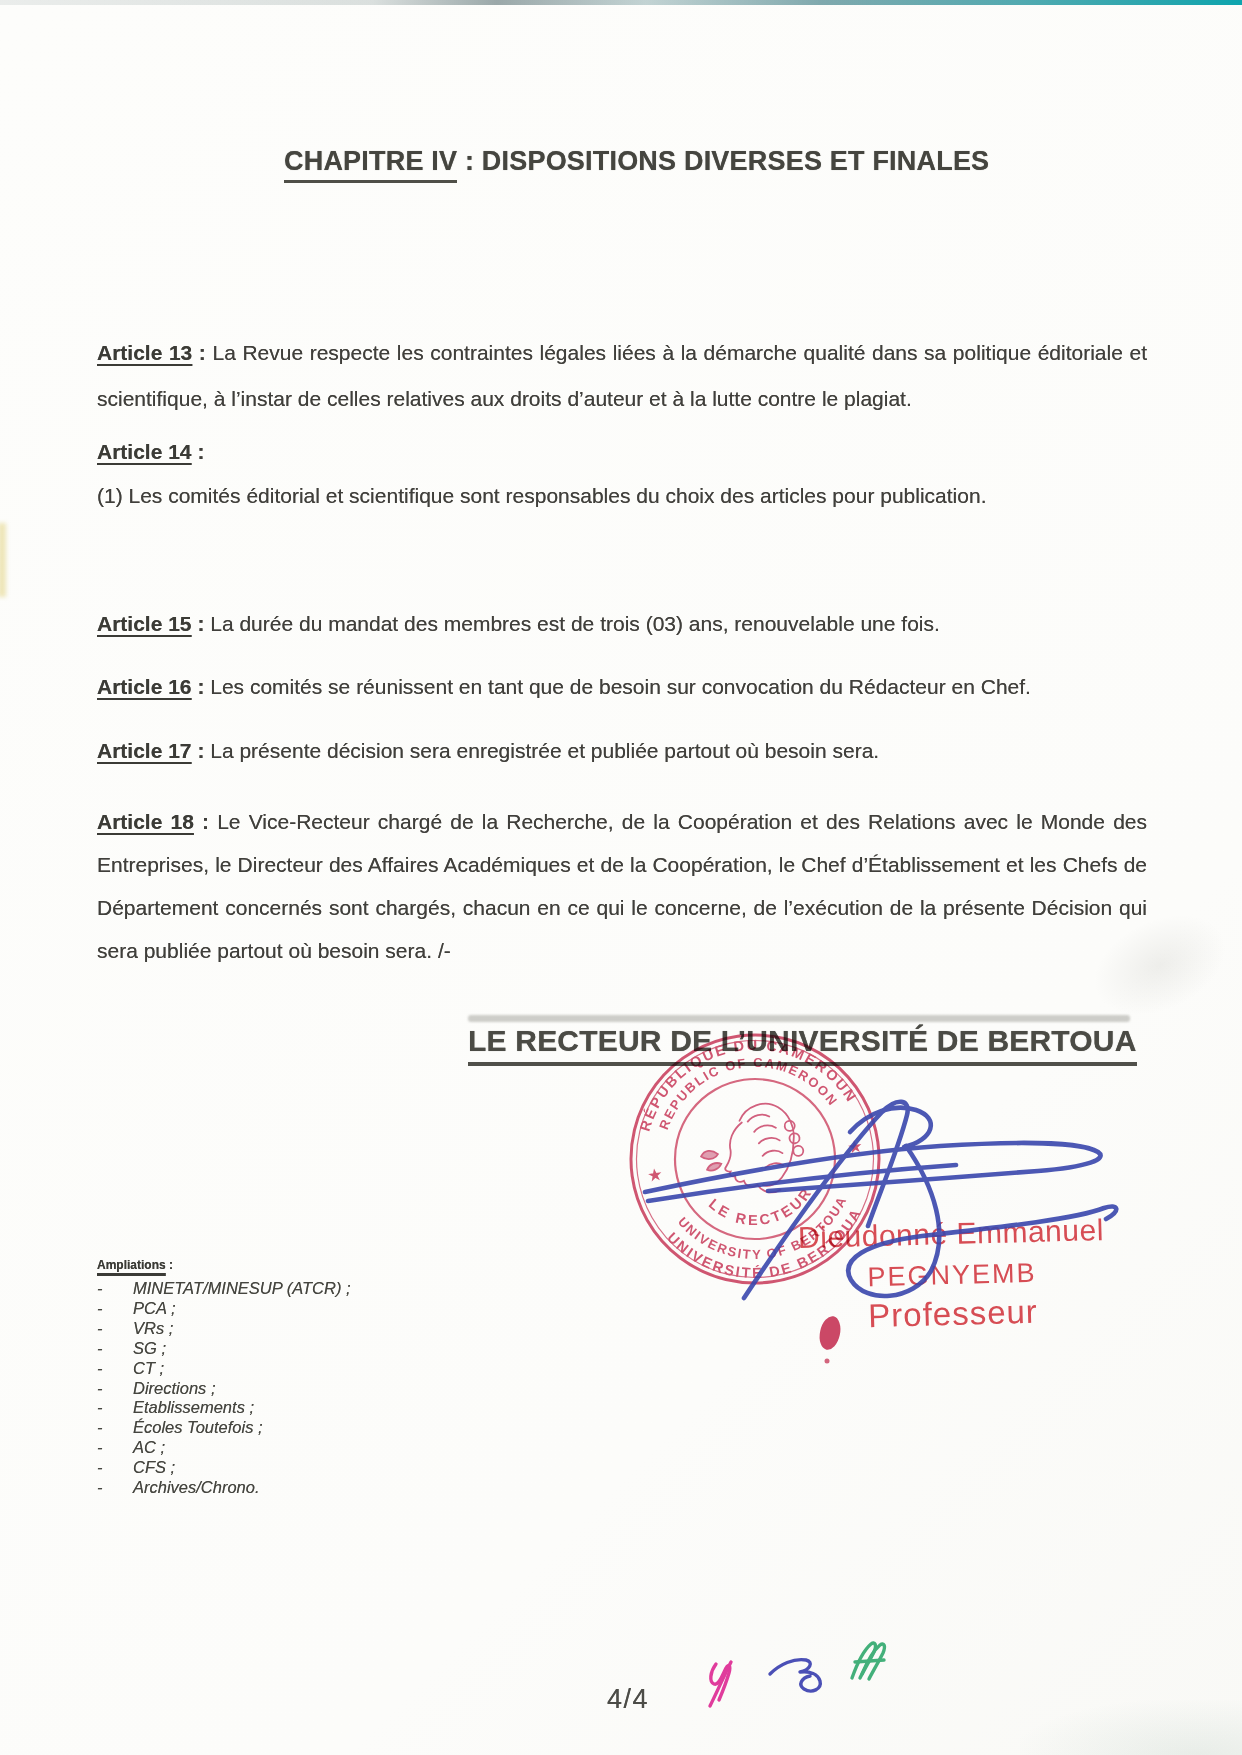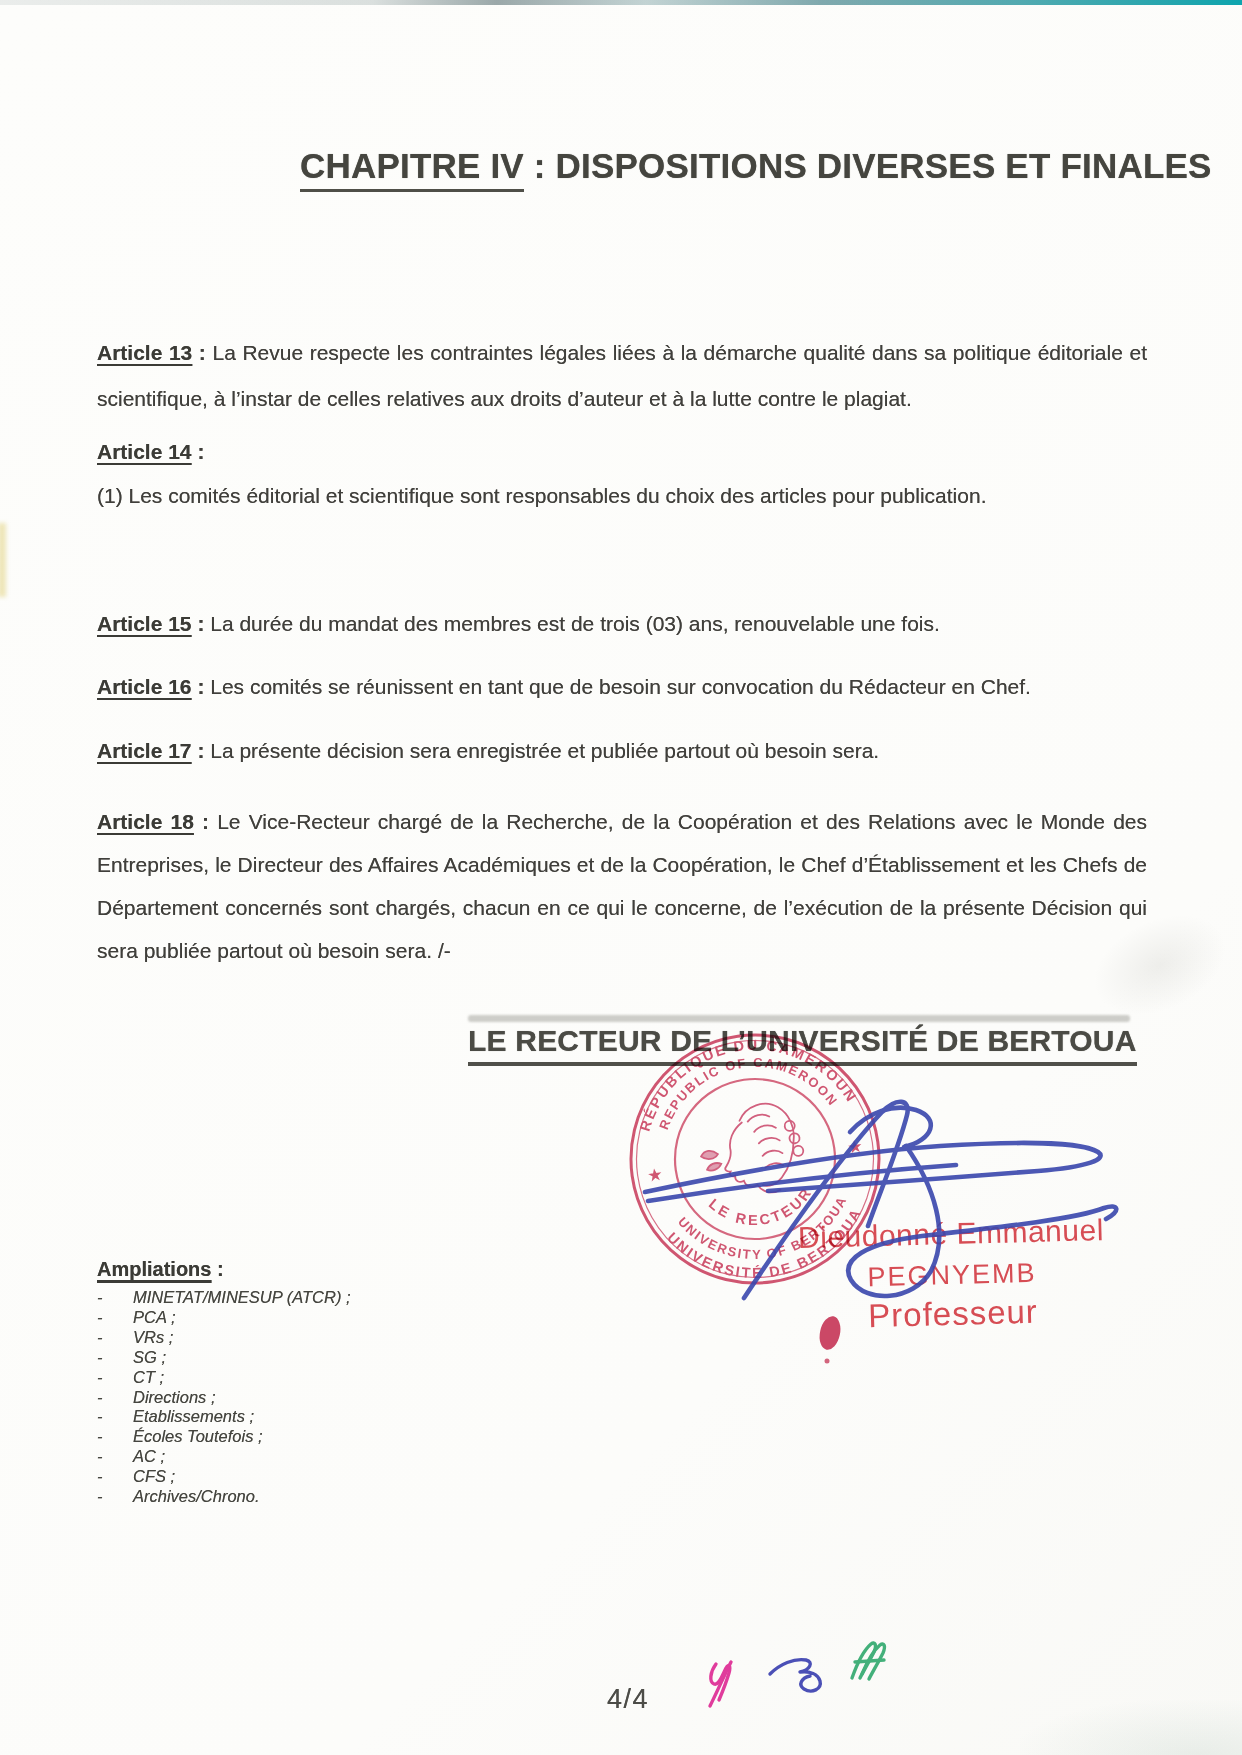--- a/index.html
+++ b/index.html
@@ -12,22 +12,22 @@
   }
   .para{
     position:absolute;left:97px;width:1050px;margin:0;
     font-size:21px;color:#403f3b;
     text-shadow:0 0 0.6px rgba(64,63,59,0.75);
   }
   .just{text-align:justify;}
   .art-label{font-weight:bold;text-decoration:underline;text-decoration-thickness:2px;text-underline-offset:4px;color:#3b3b36;}
   .art-sep{font-weight:bold;white-space:pre;}
   .chapter{
-    position:absolute;left:300px;top:146px;margin:0;
-    font-size:35px;font-weight:bold;color:#45453f;letter-spacing:0.2px;
+    position:absolute;left:284px;top:146px;margin:0;
+    font-size:27px;font-weight:bold;color:#45453f;letter-spacing:0.2px;
     text-shadow:0 0 0.7px rgba(69,69,63,0.8);
   }
   .chapter-num{border-bottom:3px solid #4f4f48;padding-bottom:4px;}
   .rector-title{
     position:absolute;left:468px;top:1024px;margin:0;
     font-size:30px;font-weight:bold;color:#4b4b45;letter-spacing:0.2px;
     border-bottom:4px solid #50504a;padding-bottom:4px;
     text-shadow:0 0 0.7px rgba(75,75,69,0.8);
     z-index:1;
   }
@@ -64,21 +64,21 @@
   .name-stamp{
     position:absolute;left:792px;top:1216px;width:320px;z-index:3;
     text-align:center;color:#da4e56;transform:rotate(-1.5deg);
     mix-blend-mode:multiply;
   }
   .name-line1{font-size:30px;line-height:36px;letter-spacing:0.5px;margin:0;}
   .name-line2{font-size:27px;line-height:34px;letter-spacing:2px;margin:6px 0 0 0;}
   .name-line3{font-size:33px;line-height:38px;letter-spacing:1px;margin:3px 0 0 0;}
   .ampliations{position:absolute;left:97px;top:1258px;}
   .amp-heading{
-    margin:0;font-size:20px;font-weight:bold;color:#3b3b36;
+    margin:0;font-size:12px;font-weight:bold;color:#3b3b36;
     text-shadow:0 0 0.6px rgba(59,59,54,0.8);
   }
   .amp-heading .u{text-decoration:underline;text-decoration-thickness:2.5px;text-underline-offset:4px;}
   .amp-list{list-style:none;margin:7px 0 0 0;padding:0;font-style:italic;font-size:16.5px;color:#45453f;text-shadow:0 0 0.5px rgba(69,69,63,0.7);}
   .amp-list li{display:flex;line-height:19.9px;}
   .amp-bullet{width:36px;flex:none;}
   .page-number{
     position:absolute;left:607px;top:1684px;
     font-size:27px;font-weight:400;letter-spacing:1.5px;color:#4c4c47;
     text-shadow:0 0 0.6px rgba(76,76,71,0.8);

